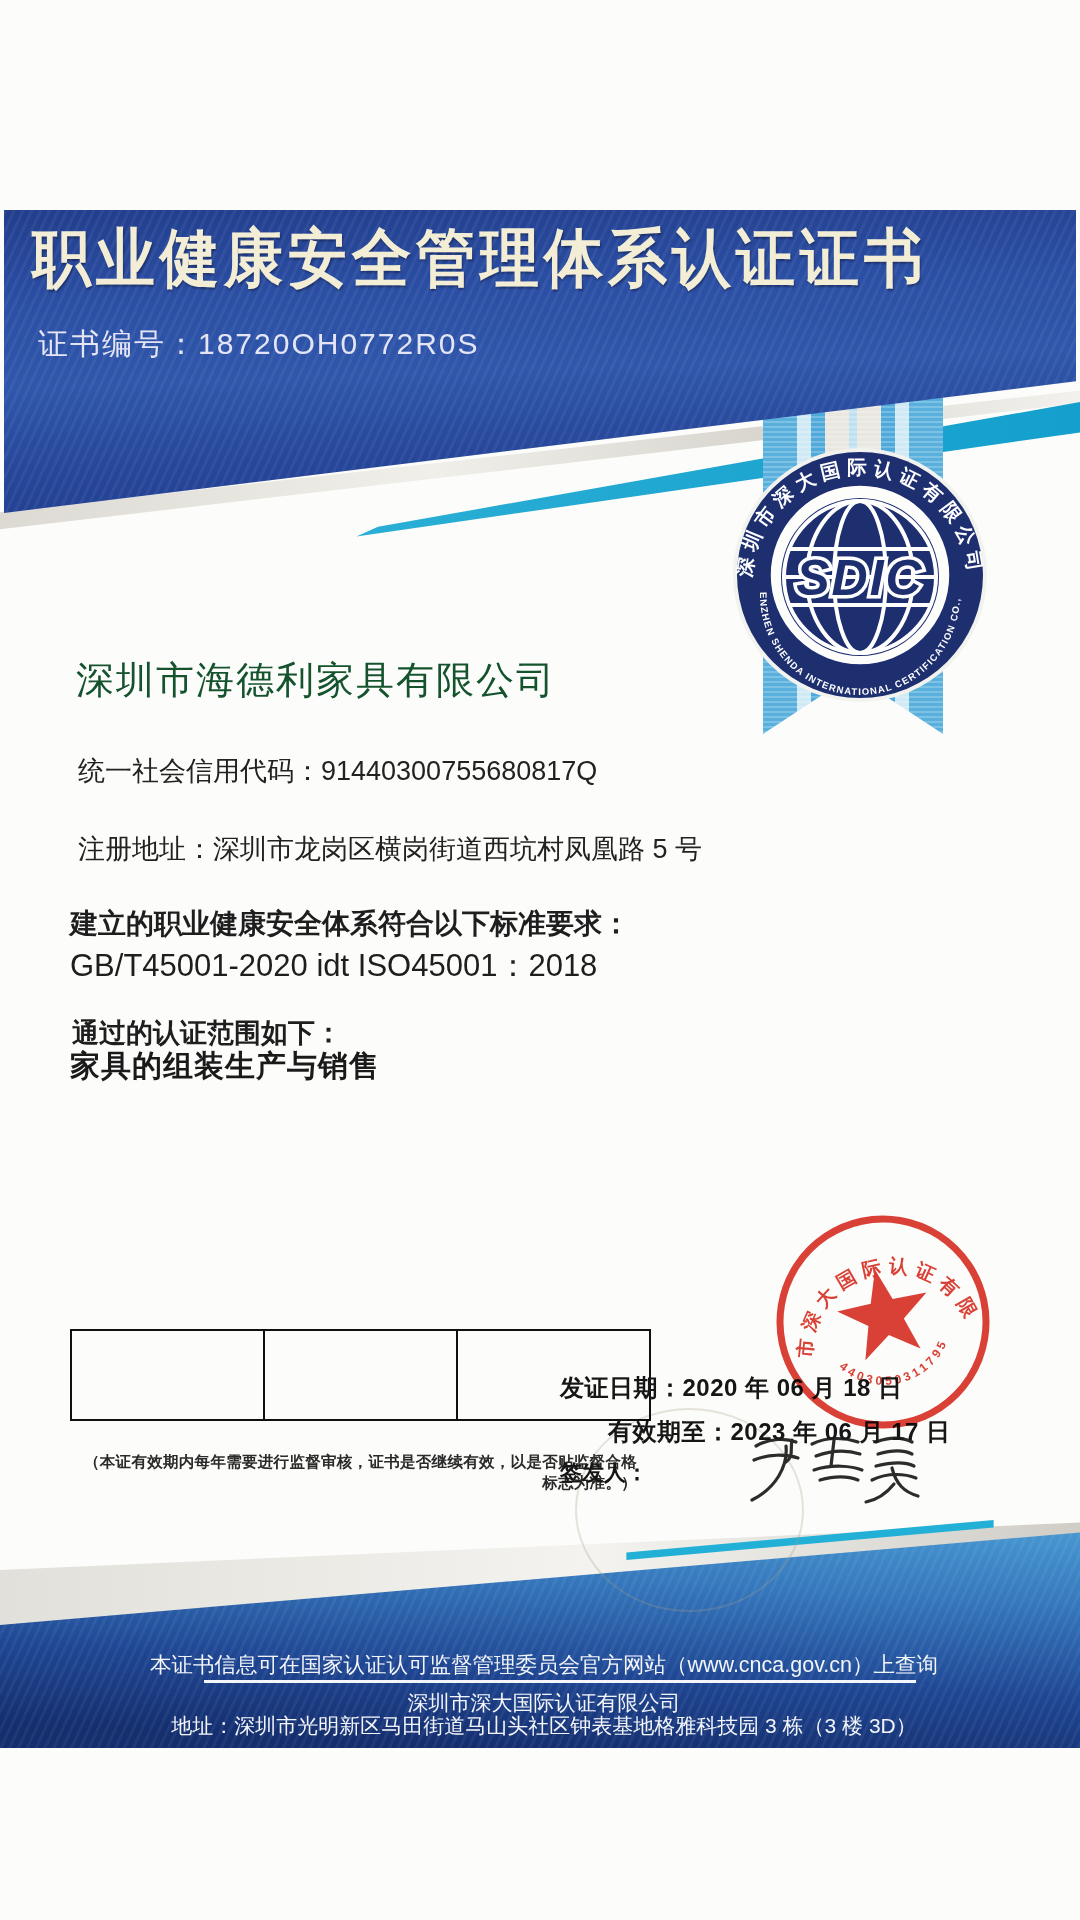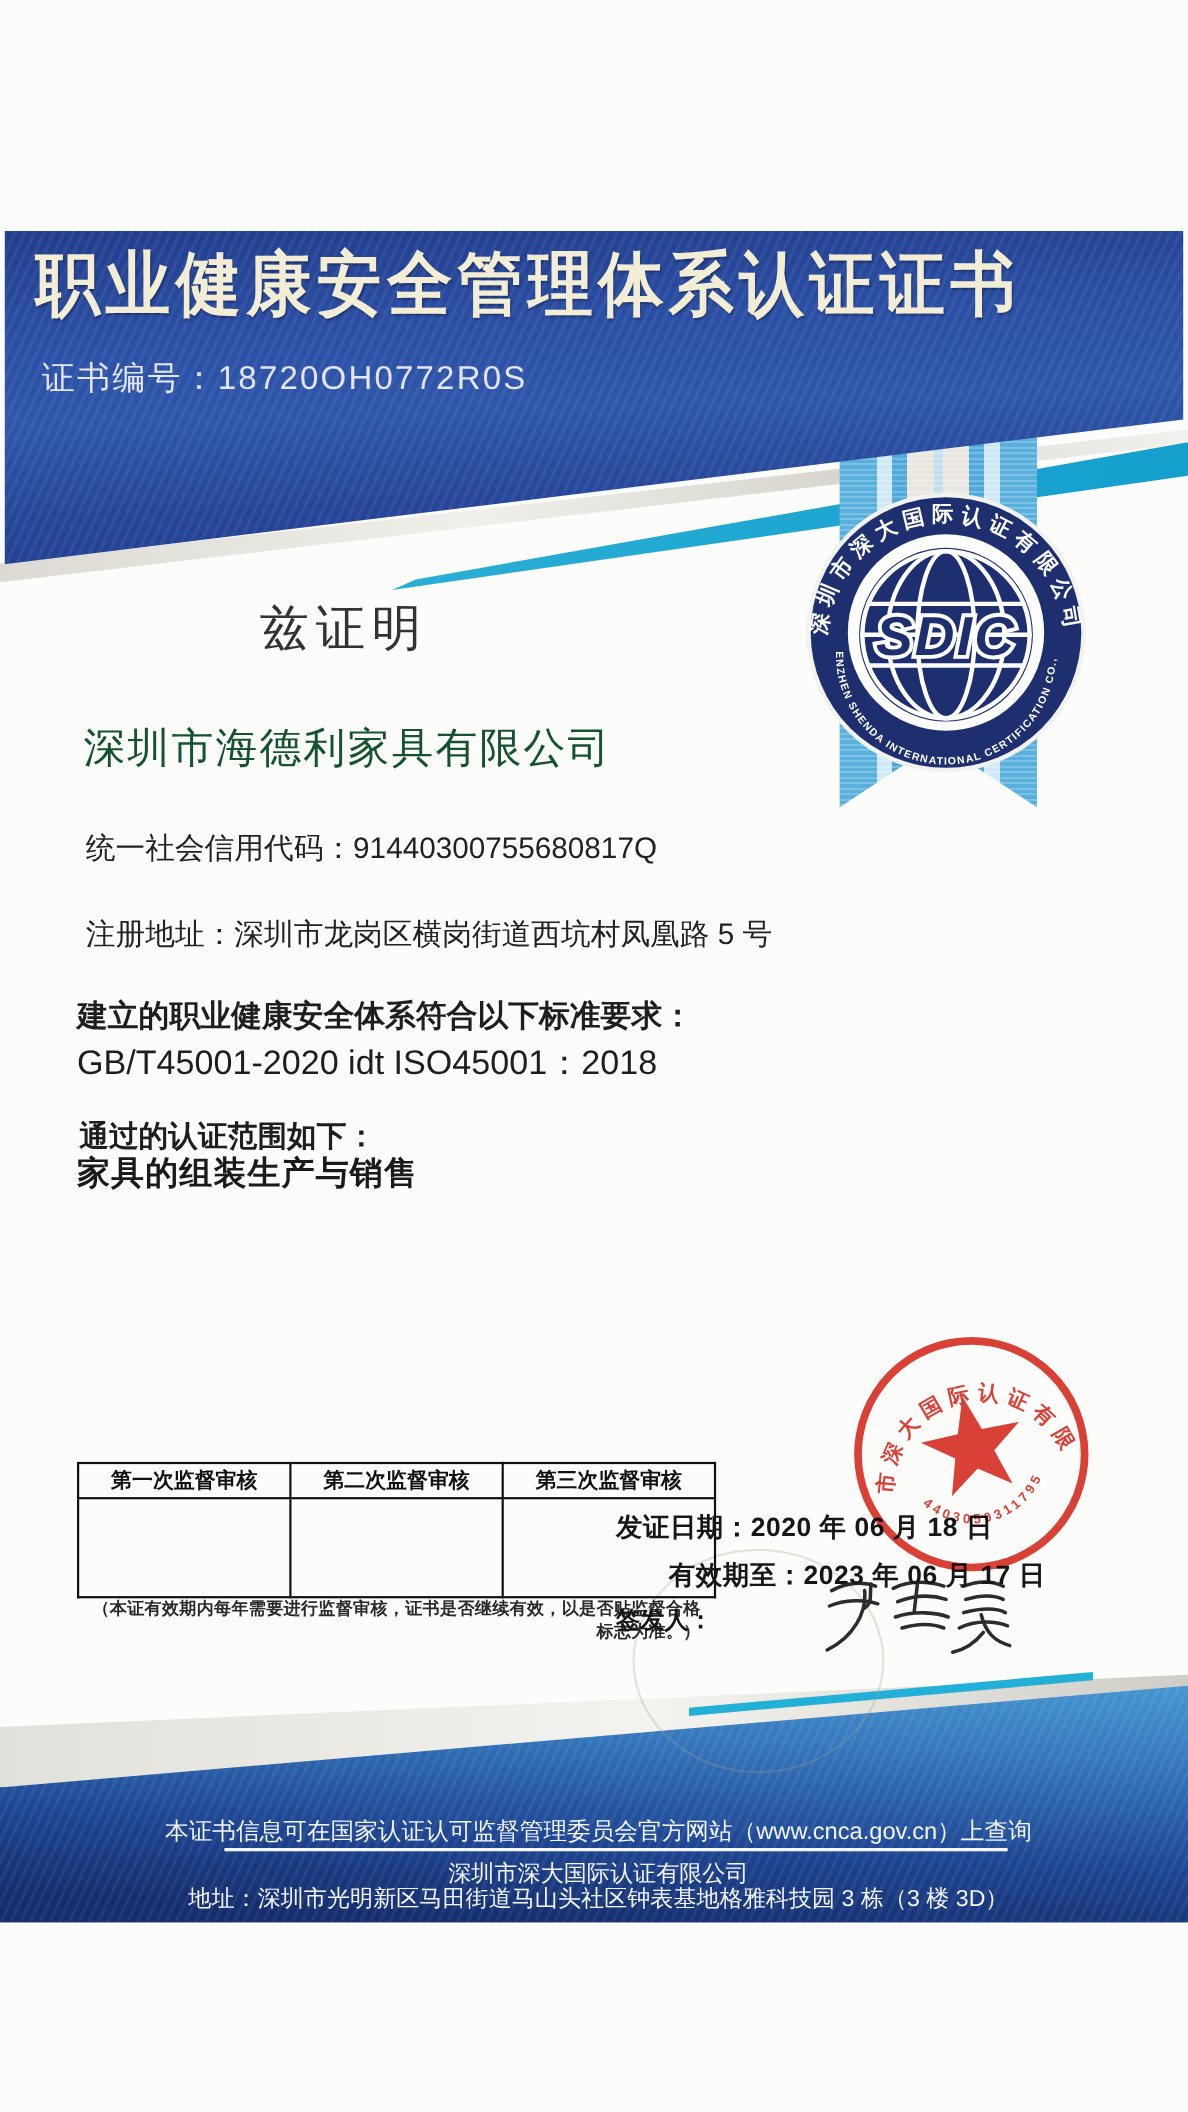--- a/index.html
+++ b/index.html
@@ -161,37 +161,31 @@
       <circle cx="130" cy="132" r="76" fill="none" stroke="#ffffff" stroke-width="4"></circle>
       <ellipse cx="130" cy="132" rx="26" ry="76" fill="none" stroke="#ffffff" stroke-width="4"></ellipse>
       <ellipse cx="130" cy="132" rx="53" ry="76" fill="none" stroke="#ffffff" stroke-width="4"></ellipse>
       <line x1="58" y1="104" x2="202" y2="104" stroke="#ffffff" stroke-width="4"></line>
       <line x1="52" y1="132" x2="208" y2="132" stroke="#ffffff" stroke-width="4"></line>
       <line x1="58" y1="160" x2="202" y2="160" stroke="#ffffff" stroke-width="4"></line>
     </g>
     <text x="130" y="150" text-anchor="middle" font-size="50" font-style="italic" font-weight="800" fill="#1e2f70" stroke="#ffffff" stroke-width="7" paint-order="stroke" letter-spacing="2" font-family="Liberation Sans, sans-serif">SDIC</text>
   </svg>
 
-  <div class="abs stmt">兹证明</div>
   <div class="abs company">深圳市海德利家具有限公司</div>
   <div class="abs line-credit">统一社会信用代码：91440300755680817Q</div>
   <div class="abs line-address">注册地址：深圳市龙岗区横岗街道西坑村凤凰路 5 号</div>
   <div class="abs line-stdintro">建立的职业健康安全体系符合以下标准要求：</div>
   <div class="abs line-std">GB/T45001-2020 idt ISO45001：2018</div>
   <div class="abs line-scopeintro">通过的认证范围如下：</div>
   <div class="abs line-scope">家具的组装生产与销售</div>
 
   <div class="abs audit">
     <table>
       <tbody>
-          <tr class="hd">
-        <td>第一次监督审核</td>
-        <td>第二次监督审核</td>
-        <td>第三次监督审核</td>
-      </tr>
       <tr class="bd">
         <td></td>
         <td></td>
         <td></td>
       </tr>
     </tbody>
       </table>
   </div>
   <div class="abs audit-note">（本证有效期内每年需要进行监督审核，证书是否继续有效，以是否贴监督合格标志为准。）</div>
 

